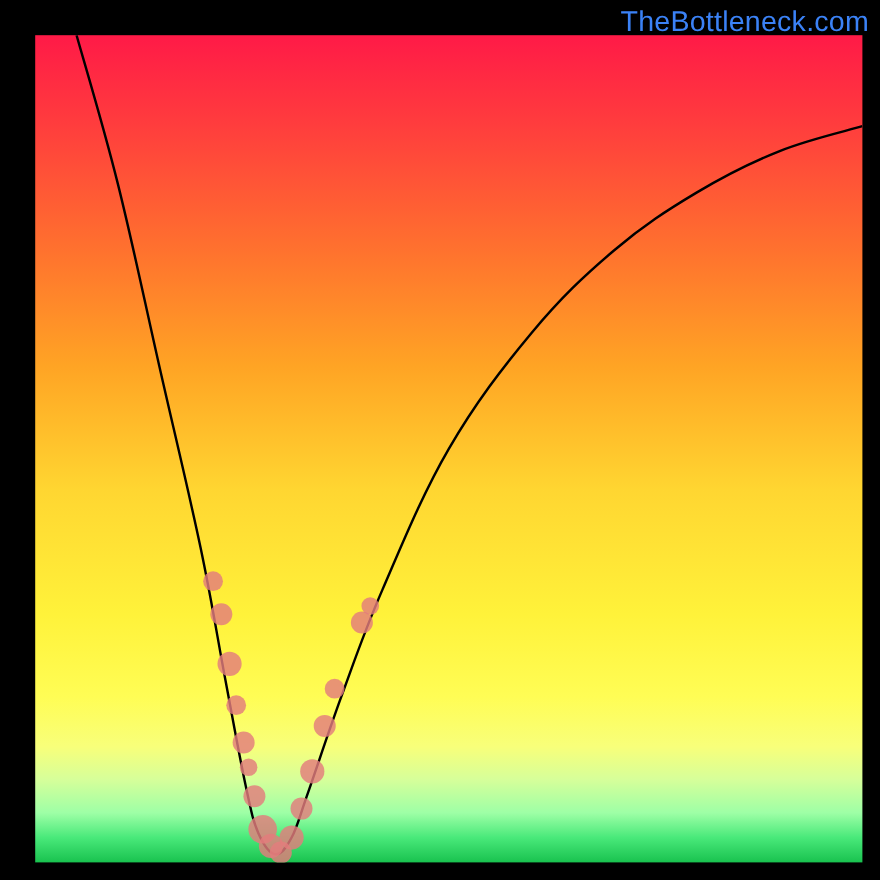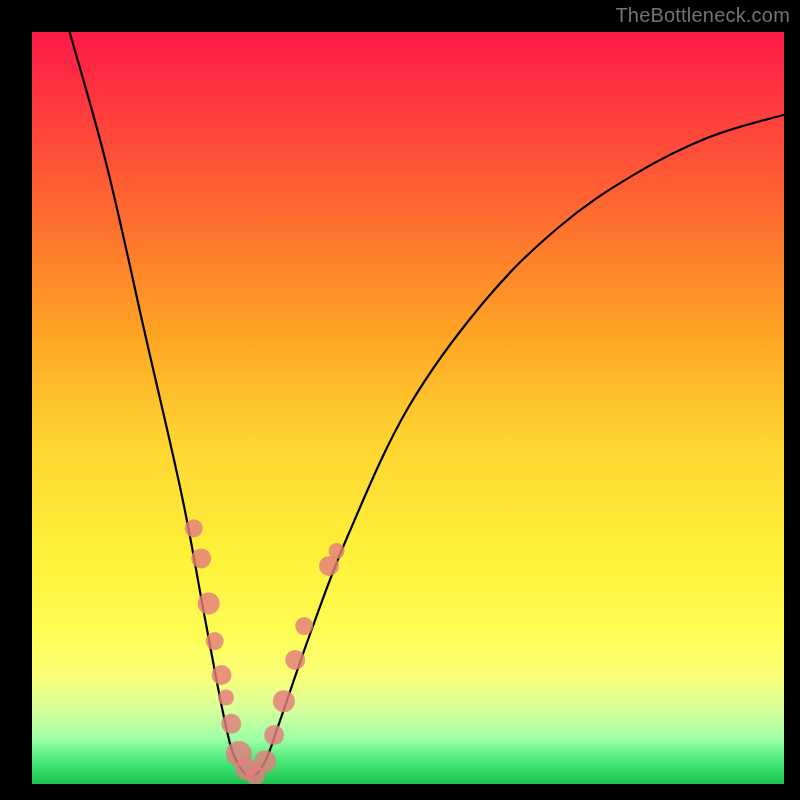--- a/index.html
+++ b/index.html
@@ -36,22 +36,22 @@
       #d6ff9a 90%,
       #9effa6 94%,
       #49e97a 97%,
       #19c24f 100%
     );
   }
   .watermark {
     position: absolute;
     top: 4px;
     right: 10px;
-    color: #737373;
-    font-size: 20px;
+    color: #3b82f6;
+    font-size: 26px;
     font-weight: 500;
     letter-spacing: 0.2px;
     font-family: Arial, Helvetica, sans-serif;
   }
   svg.curve {
     position: absolute;
     inset: 0;
     width: 100%;
     height: 100%;
   }

